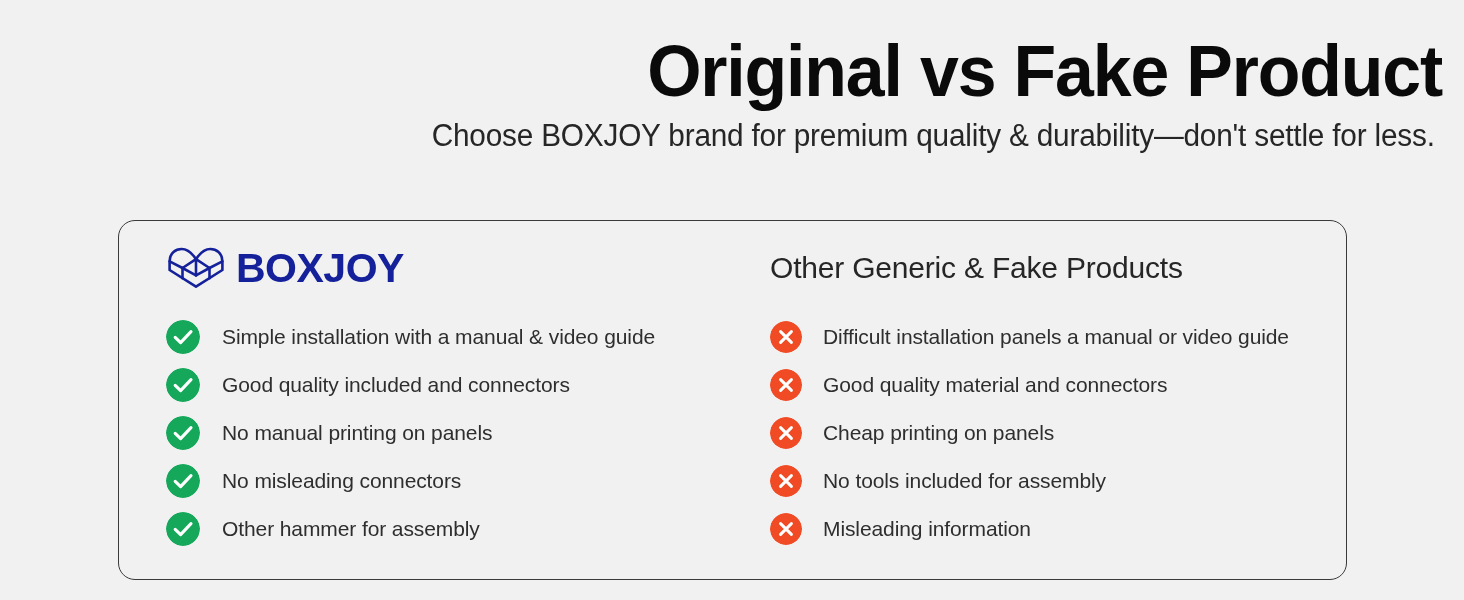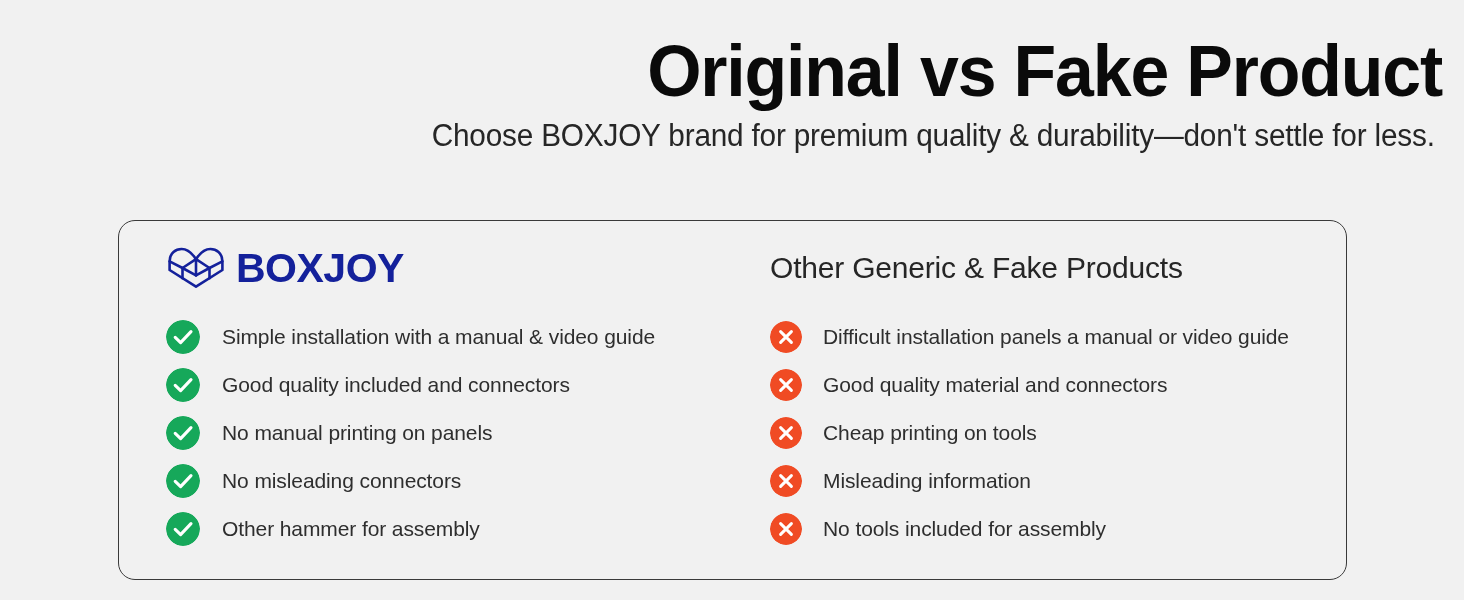--- a/index.html
+++ b/index.html
@@ -232,34 +232,34 @@
               <circle cx="16" cy="16" r="16" fill="#f04b24"></circle>
               <path d="M10.6 10.6 L21.4 21.4 M21.4 10.6 L10.6 21.4" fill="none" stroke="#ffffff" stroke-width="3.0" stroke-linecap="round"></path>
             </svg>
             <span class="feature-text">Good quality material and connectors</span>
           </li>
           <li class="feature-item">
             <svg class="badge badge-neg" viewBox="0 0 32 32">
               <circle cx="16" cy="16" r="16" fill="#f04b24"></circle>
               <path d="M10.6 10.6 L21.4 21.4 M21.4 10.6 L10.6 21.4" fill="none" stroke="#ffffff" stroke-width="3.0" stroke-linecap="round"></path>
             </svg>
-            <span class="feature-text">Cheap printing on tools</span>
+            <span class="feature-text">Cheap printing on panels</span>
+          </li>
+          <li class="feature-item">
+            <svg class="badge badge-neg" viewBox="0 0 32 32">
+              <circle cx="16" cy="16" r="16" fill="#f04b24"></circle>
+              <path d="M10.6 10.6 L21.4 21.4 M21.4 10.6 L10.6 21.4" fill="none" stroke="#ffffff" stroke-width="3.0" stroke-linecap="round"></path>
+            </svg>
+            <span class="feature-text">No tools included for assembly</span>
           </li>
           <li class="feature-item">
             <svg class="badge badge-neg" viewBox="0 0 32 32">
               <circle cx="16" cy="16" r="16" fill="#f04b24"></circle>
               <path d="M10.6 10.6 L21.4 21.4 M21.4 10.6 L10.6 21.4" fill="none" stroke="#ffffff" stroke-width="3.0" stroke-linecap="round"></path>
             </svg>
             <span class="feature-text">Misleading information</span>
-          </li>
-          <li class="feature-item">
-            <svg class="badge badge-neg" viewBox="0 0 32 32">
-              <circle cx="16" cy="16" r="16" fill="#f04b24"></circle>
-              <path d="M10.6 10.6 L21.4 21.4 M21.4 10.6 L10.6 21.4" fill="none" stroke="#ffffff" stroke-width="3.0" stroke-linecap="round"></path>
-            </svg>
-            <span class="feature-text">No tools included for assembly</span>
           </li>
         </ul>
       </div>
 
     </div>
   </div>
 </div>
 
 </body></html>

